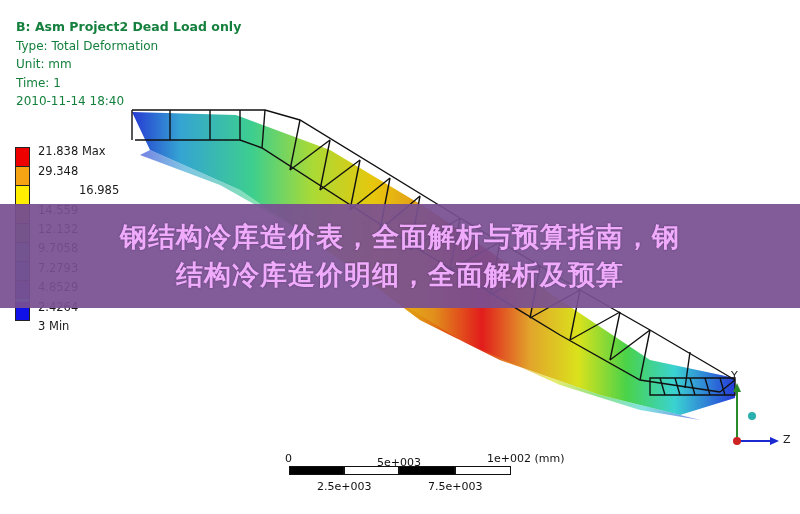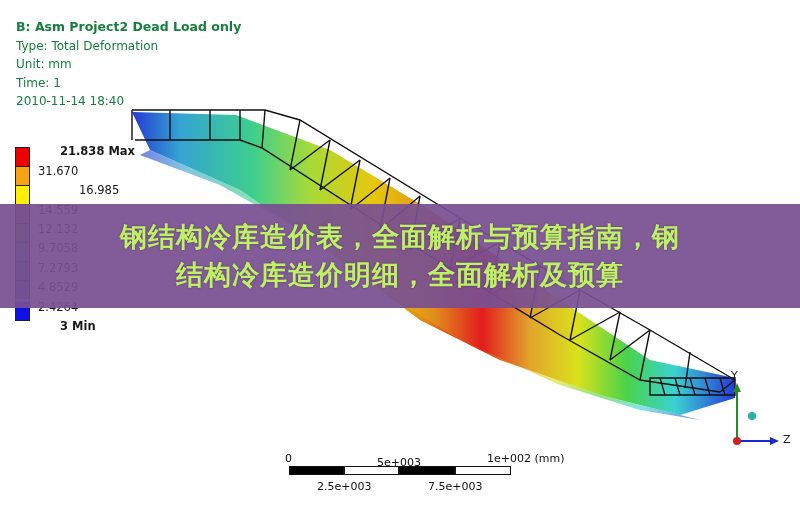--- a/index.html
+++ b/index.html
@@ -2,27 +2,27 @@
 <html><head>
 <meta charset="utf-8">
 <style>
   html, body { margin:0; padding:0; }
   body { width:800px; height:514px; position:relative; overflow:hidden; background:#ffffff; font-family:"DejaVu Sans", sans-serif; color:#111; }
   .info { position:absolute; left:16px; top:18px; font-size:12px; line-height:18.5px; color:#15803d; }
   .info .title { font-weight:bold; font-size:12.5px; }
   .legend { position:absolute; left:15px; top:147px; }
   .legend .swatch { position:absolute; left:0; width:15px; border:1px solid #222; box-sizing:border-box; }
   .legend .lbl { position:absolute; left:23px; font-size:11.5px; color:#1a1a1a; white-space:nowrap; }
-  .legend .lbl.bold { font-weight:bold;margin-left:22px; }
+  .legend .lbl.bold { font-weight:normal; }
   .viewport { position:absolute; left:0; top:0; width:800px; height:514px; }
   .scale { position:absolute; left:289px; top:452px; width:280px; height:50px; }
   .scale .tick { position:absolute; font-size:11px; color:#111; white-space:nowrap; }
   .scale .seg { position:absolute; top:14px; height:9px; border:1px solid #111; box-sizing:border-box; }
   .banner { position:absolute; left:0; top:204px; width:800px; height:104px; background:rgba(120,80,145,0.93); }
-  .banner .text { position:absolute; left:0; top:14px; width:800px; text-align:center; color:#bef264; font-weight:bold; font-size:27px; line-height:38px; letter-spacing:1px; text-shadow:0 0 2px rgba(60,30,80,0.6); }
+  .banner .text { position:absolute; left:0; top:14px; width:800px; text-align:center; color:#f0abfc; font-weight:bold; font-size:27px; line-height:38px; letter-spacing:1px; text-shadow:0 0 2px rgba(60,30,80,0.6); }
   .axis-lbl { position:absolute; font-size:11px; color:#222; }
 </style>
 </head>
 <body>
 
 <div class="viewport">
   <svg width="800" height="514" viewBox="0 0 800 514">
     <defs>
       <linearGradient id="deck" x1="0" y1="0" x2="1" y2="0">
         <stop offset="0" stop-color="#1a2fd0"></stop>
@@ -77,21 +77,21 @@
   <div class="swatch" style="top:19px;height:20px;background:#f6a314;"></div>
   <div class="swatch" style="top:38px;height:20px;background:#ffee00;"></div>
   <div class="swatch" style="top:57px;height:20px;background:#8a7a3a;"></div>
   <div class="swatch" style="top:76px;height:20px;background:#3a8a3a;"></div>
   <div class="swatch" style="top:95px;height:20px;background:#2c8f86;"></div>
   <div class="swatch" style="top:114px;height:20px;background:#2a78b8;"></div>
   <div class="swatch" style="top:133px;height:20px;background:#2e4fb8;"></div>
   <div class="swatch" style="top:152px;height:22px;background:#1010e8;border-top:3px solid #2ea8f0;"></div>
 
   <span class="lbl bold" style="top:-3px;">21.838 Max</span>
-  <span class="lbl" style="top:17px;">31.670</span>
+  <span class="lbl" style="top:17px;">29.348</span>
   <span class="lbl" style="top:36px;margin-left:41px;">16.985</span>
   <span class="lbl" style="top:56px;">14.559</span>
   <span class="lbl" style="top:75px;">12.132</span>
   <span class="lbl" style="top:94px;">9.7058</span>
   <span class="lbl" style="top:114px;">7.2793</span>
   <span class="lbl" style="top:133px;">4.8529</span>
   <span class="lbl" style="top:153px;">2.4264</span>
   <span class="lbl bold" style="top:172px;">3 Min</span>
 </div>
 

